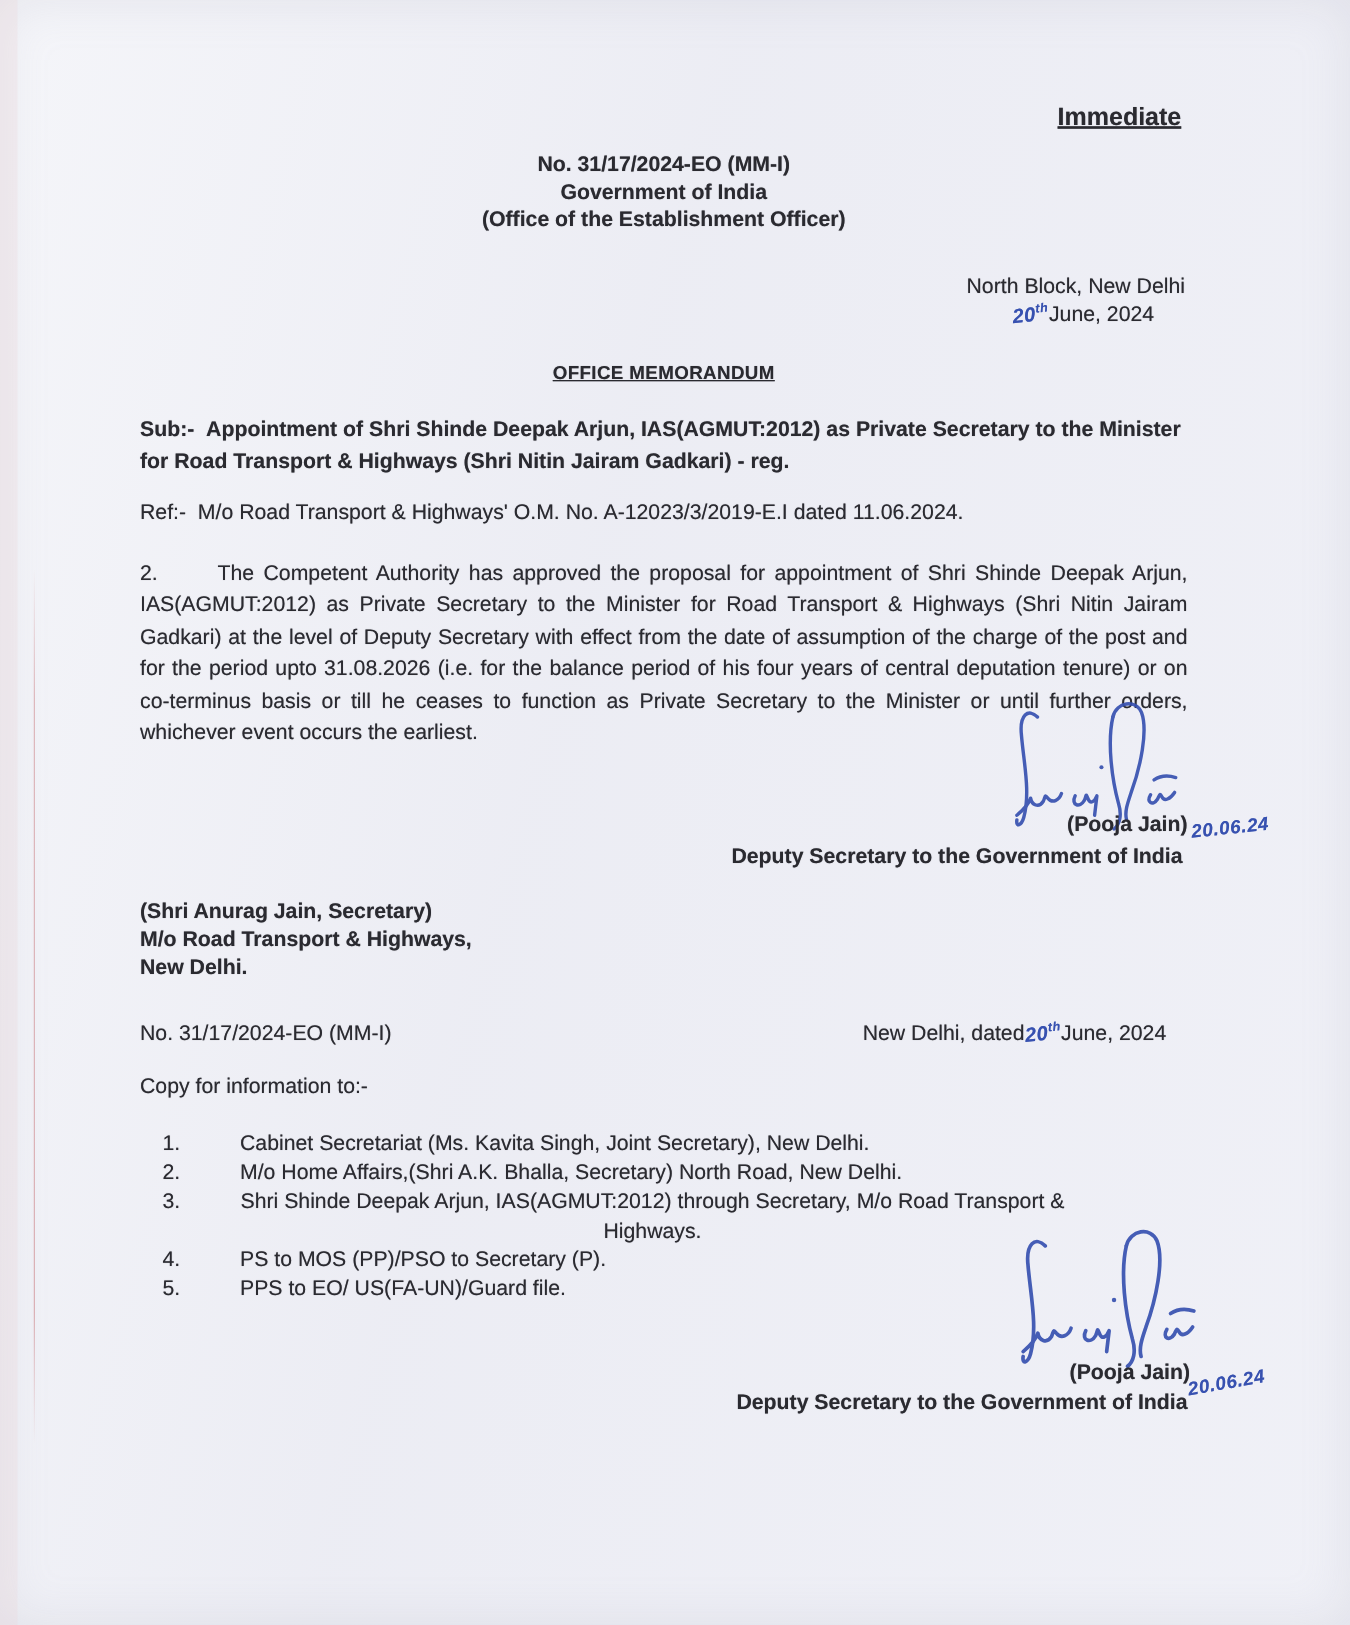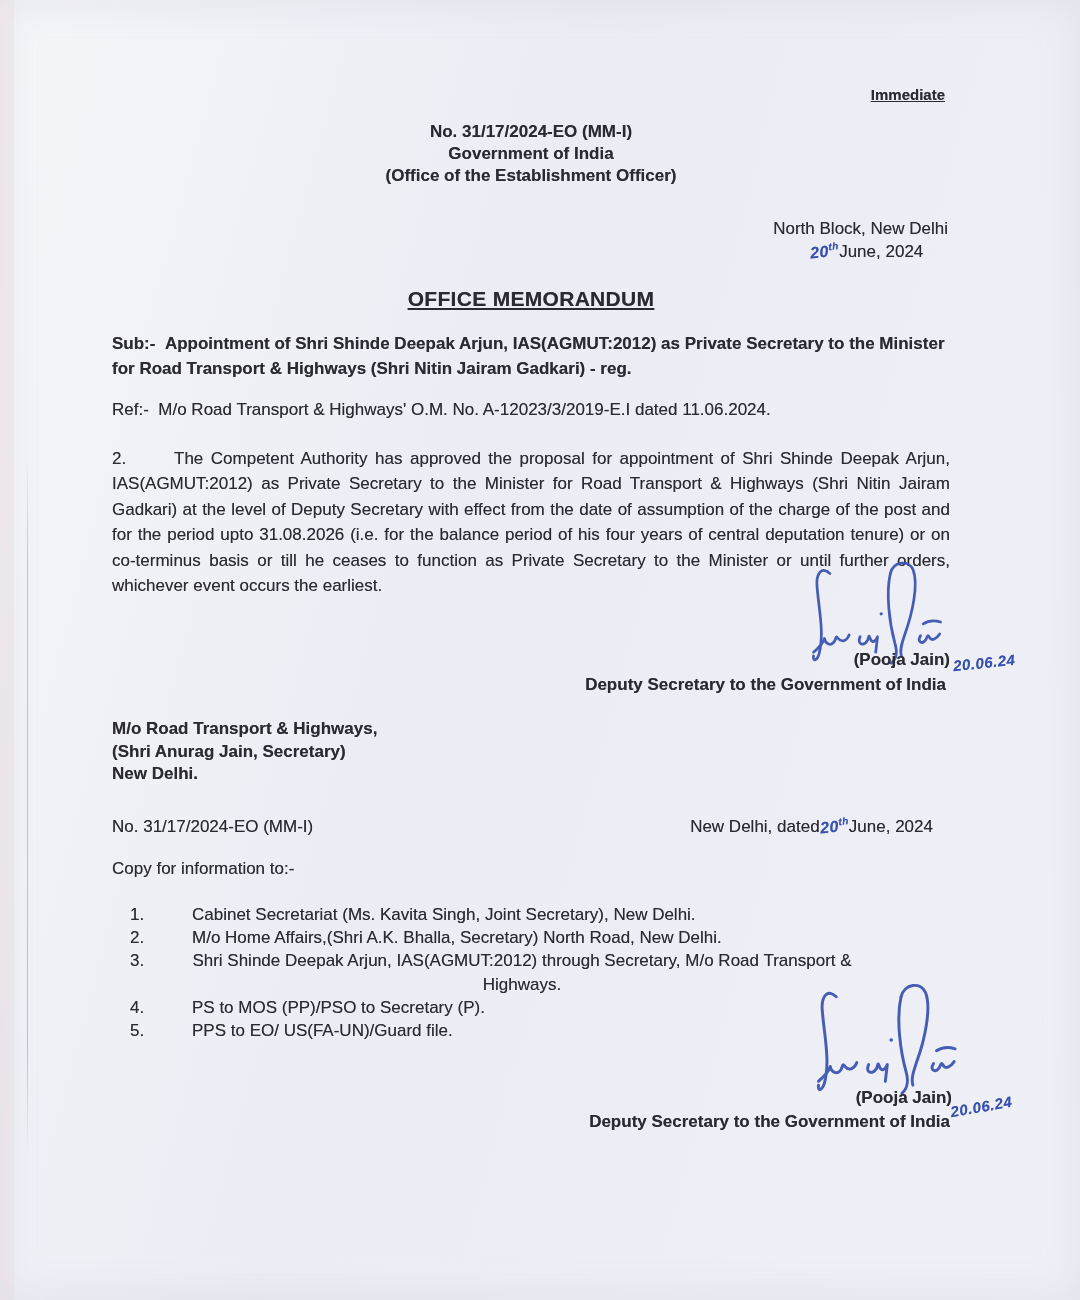--- a/index.html
+++ b/index.html
@@ -42,37 +42,37 @@
   .sig{position:absolute;}
   .sig svg{display:block;}
 </style>
 </head>
 <body>
 
 <div class="page">
 
   <div class="abs margin-line"></div>
 
-  <div class="abs base b u" style="top:83px;right:135px;font-size:15px;">Immediate</div>
+  <div class="abs base b u" style="top:83px;right:135px;font-size:20px;">Immediate</div>
 
   <div class="abs content-col center base b" style="top:121px;line-height:22px;">
     <div>No. 31/17/2024-EO (MM-I)</div>
     <div>Government of India</div>
     <div>(Office of the Establishment Officer)</div>
   </div>
 
   <div class="abs base right" style="top:217px;right:132px;line-height:23px;">
     <div>North Block, New Delhi</div>
     <div style="margin-right:-12px;">
       <span class="hand" style="transform:rotate(-6deg);font-size:16px;"><span>20</span><sup>th</sup></span><span>June, 2024</span>
     </div>
   </div>
 
   <div class="abs content-col center" style="top:287px;">
-    <span class="base b u" style="font-size:21px;letter-spacing:.3px;text-align:right;">OFFICE MEMORANDUM</span>
+    <span class="base b u" style="font-size:15px;letter-spacing:.3px;text-align:right;">OFFICE MEMORANDUM</span>
   </div>
 
   <div class="abs content-col base b" style="top:331px;line-height:25px;">
     <span>Sub:-</span>&nbsp;&nbsp;<span>Appointment of Shri Shinde Deepak Arjun, IAS(AGMUT:2012) as Private Secretary to the Minister for Road Transport &amp; Highways (Shri Nitin Jairam Gadkari) - reg.</span>
   </div>
 
   <div class="abs content-col base" style="top:398px;">
     <span>Ref:-</span>&nbsp;&nbsp;<span>M/o Road Transport &amp; Highways' O.M. No. A-12023/3/2019-E.I dated 11.06.2024.</span>
   </div>
 
@@ -92,22 +92,22 @@
         <path d="M149,73 C155,69 162,69 168,71"></path>
         <circle cx="103" cy="62" r="1.8" fill="#3751b0" stroke="none"></circle>
       </g>
     </svg>
   </div>
   <div class="abs base b" style="top:648px;right:130px;">(Pooja Jain)</div>
   <div class="abs hand" style="top:654px;left:953px;font-size:15px;transform:rotate(-6deg);">20.06.24</div>
   <div class="abs base b" style="top:673px;right:134px;">Deputy Secretary to the Government of India</div>
 
   <div class="abs content-col base b" style="top:718px;line-height:22.5px;">
+    <div>(Shri Anurag Jain, Secretary)</div>
     <div>M/o Road Transport &amp; Highways,</div>
-    <div>(Shri Anurag Jain, Secretary)</div>
     <div>New Delhi.</div>
   </div>
 
   <div class="abs base" style="top:815px;left:112px;">No. 31/17/2024-EO (MM-I)</div>
   <div class="abs base" style="top:815px;right:147px;">
     <span>New Delhi, dated</span><span class="hand" style="transform:rotate(-6deg);font-size:16px;"><span>20</span><sup>th</sup></span><span>June, 2024</span>
   </div>
 
   <div class="abs base" style="top:857px;left:112px;">Copy for information to:-</div>
 

